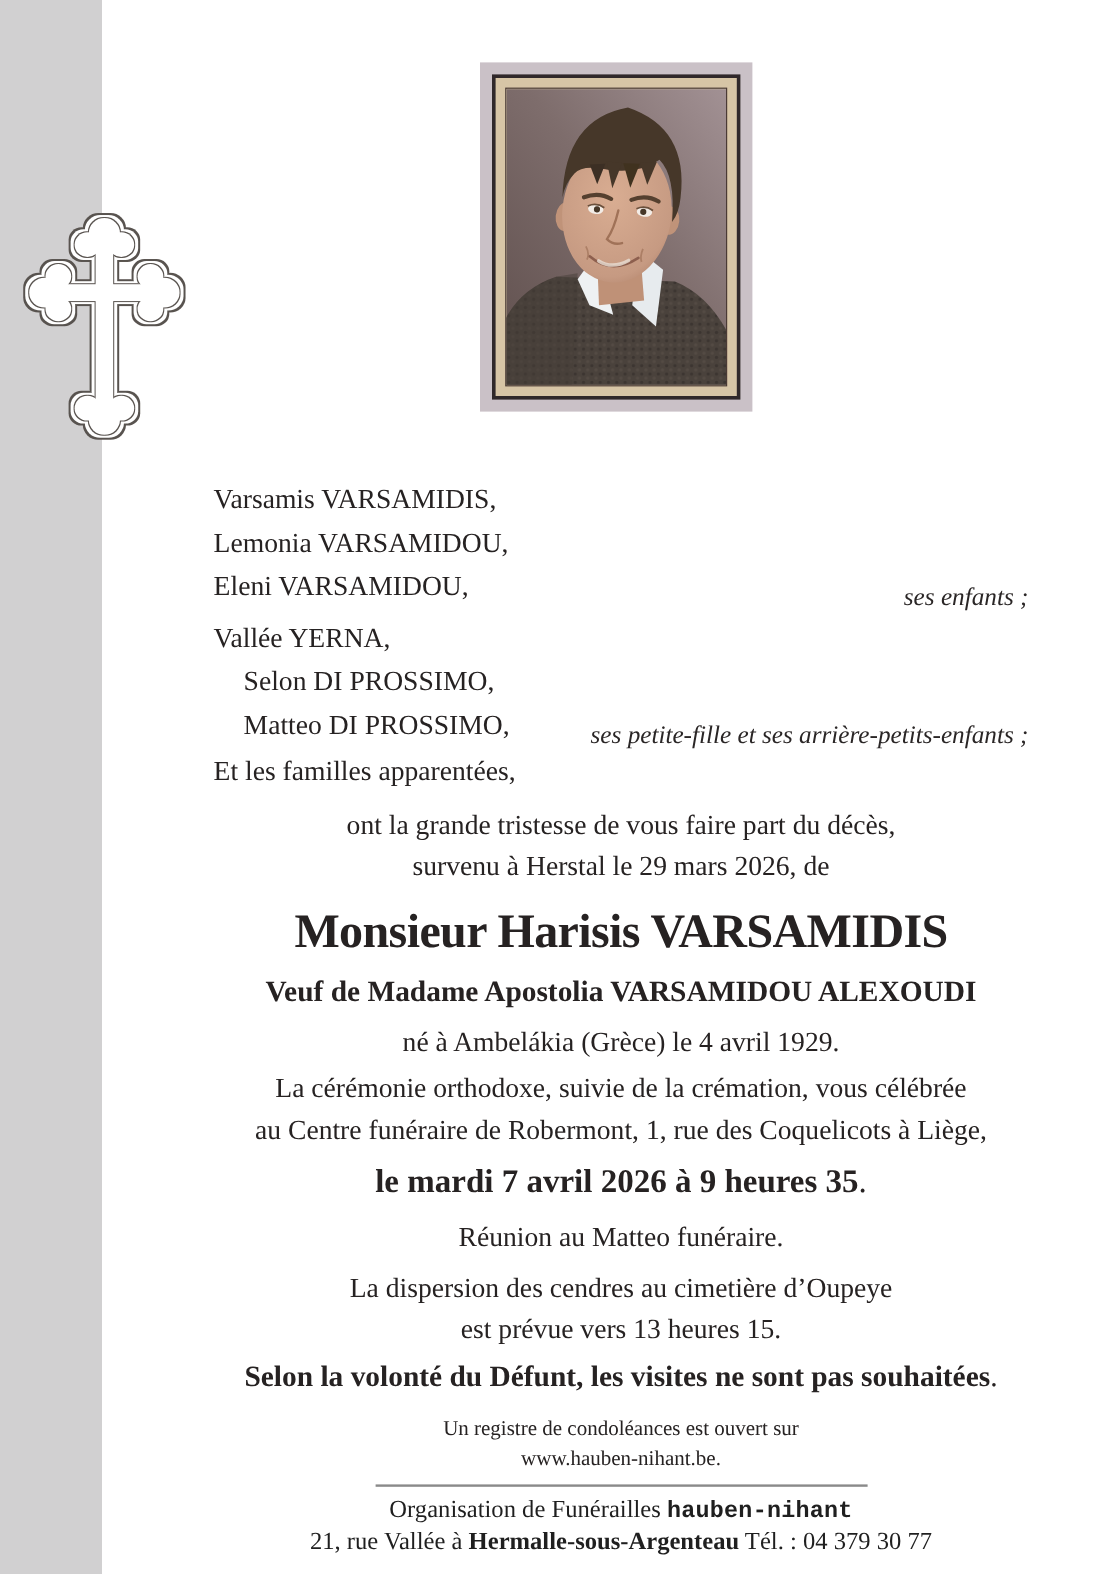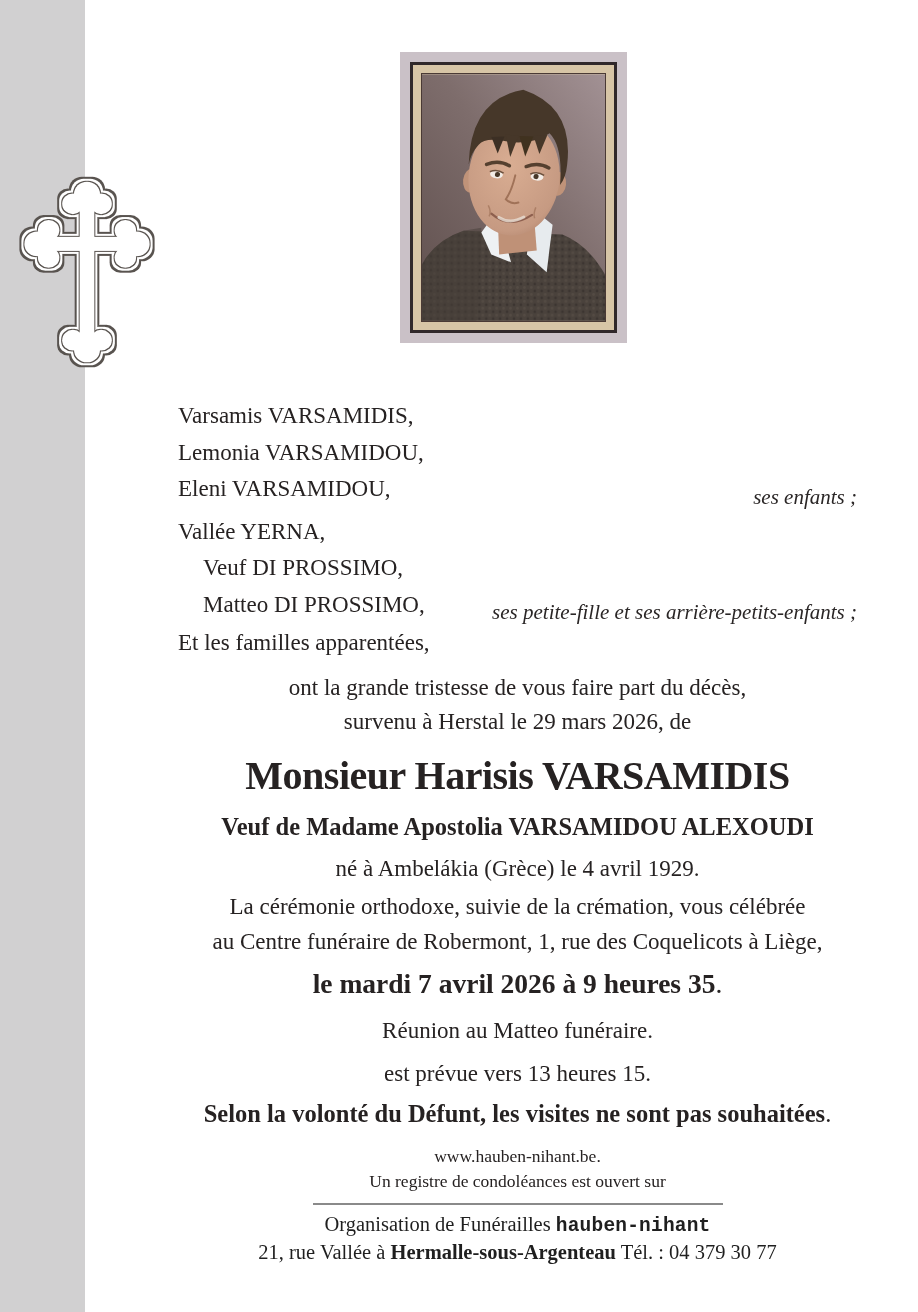--- a/index.html
+++ b/index.html
@@ -176,21 +176,21 @@
 
   <div class="names">
     <div>Varsamis VARSAMIDIS,</div>
     <div>Lemonia VARSAMIDOU,</div>
     <div>Eleni VARSAMIDOU,</div>
   </div>
   <div class="attribution">ses enfants ;</div>
 
   <div class="names" style="margin-top:2px;">
     <div>Vallée YERNA,</div>
-    <div class="indent">Veuf DI PROSSIMO,</div>
+    <div class="indent">Selon DI PROSSIMO,</div>
     <div class="indent">Matteo DI PROSSIMO,</div>
   </div>
   <div class="attribution">ses petite-fille et ses arrière-petits-enfants ;</div>
 
   <div class="families">Et les familles apparentées,</div>
 
   <div class="intro center">
     <div>ont la grande tristesse de vous faire part du décès,</div>
     <div>survenu à Herstal le 29 mars 2026, de</div>
   </div>
@@ -206,30 +206,31 @@
     <div>au Centre funéraire de Robermont, 1, rue des Coquelicots à Liège,</div>
   </div>
 
   <div class="dateline center">
     <span>le mardi 7 avril 2026 à 9 heures 35</span><span class="thin">.</span>
   </div>
 
   <div class="meeting center">Réunion au Matteo funéraire.</div>
 
   <div class="dispersion center">
+    <div>La dispersion des cendres au cimetière d’Oupeye</div>
     <div>est prévue vers 13 heures 15.</div>
   </div>
 
   <div class="visits center">
     <span>Selon la volonté du Défunt, les visites ne sont pas souhaitées</span><span class="thin">.</span>
   </div>
 
   <div class="register center">
+    <div>Un registre de condoléances est ouvert sur</div>
     <div>www.hauben-nihant.be.</div>
-    <div>Un registre de condoléances est ouvert sur</div>
   </div>
 
   <div class="footer-rule"></div>
 
   <div class="footer-line">
     <span>Organisation de Funérailles </span><span class="brand">hauben-nihant</span>
   </div>
   <div class="footer-line">
     <span>21, rue Vallée à </span><span class="bold">Hermalle-sous-Argenteau</span><span> Tél. : 04 379 30 77</span>
   </div>

